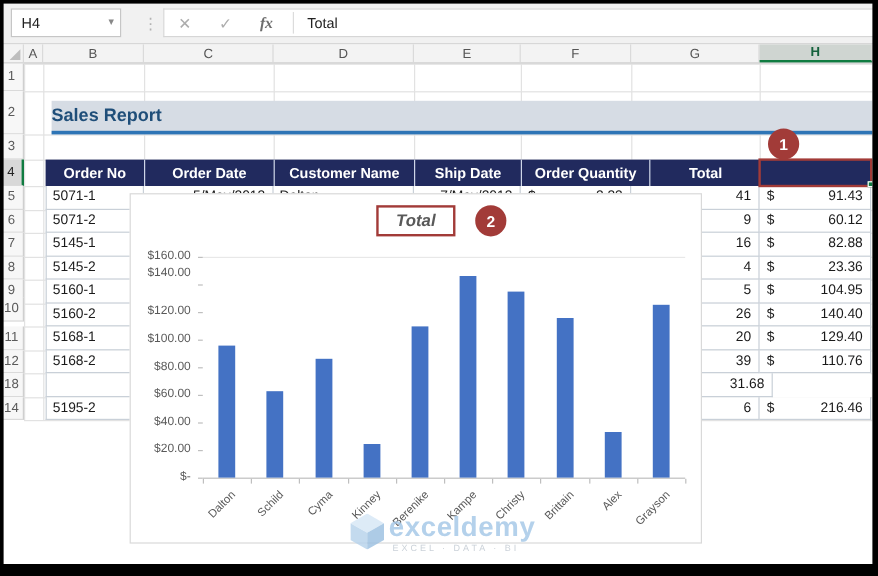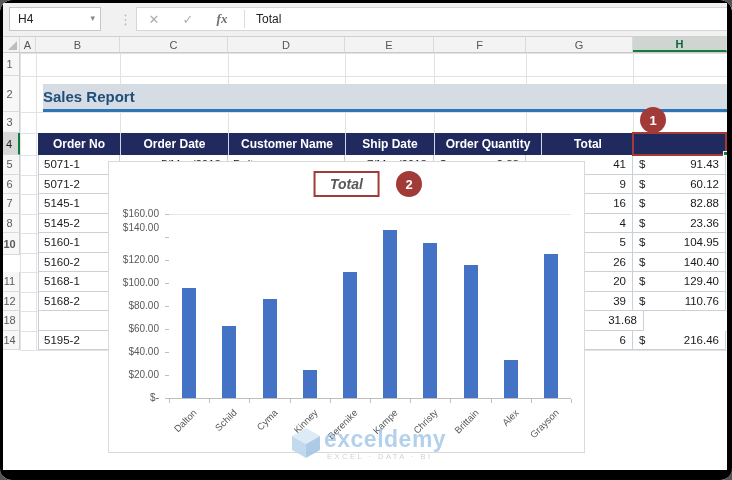--- a/index.html
+++ b/index.html
@@ -1,17 +1,17 @@
 <!DOCTYPE html>
 <html style="--navy-header: #212a5e; --banner-bg: #d6dce4; --banner-border: #2e75b6; --banner-text: #1f4e79; --bar-fill: #4472c4; --annotation-red: #a23b38; --selection-green: #107c41;"><head>
 <meta charset="utf-8">
 <style>
   html,body{margin:0;padding:0;background:#555;}
   *{box-sizing:border-box;font-family:"Liberation Sans",sans-serif;}
-  .frame{position:relative;width:732px;height:480px;background:#fff;overflow:hidden;margin:0 auto;border-radius:12px;}
+  .frame{position:relative;width:732px;height:480px;background:#fff;overflow:hidden;margin:0 auto;}
   .edge{position:absolute;background:#000;z-index:9;}
   
   .toolbar{position:absolute;left:0;top:0;width:732px;height:37px;background:#f1f1f1;border-bottom:1px solid #d0d0d0;z-index:4;}
   .namebox{position:absolute;left:9px;top:7px;width:92px;height:24px;background:#fff;border:1px solid #c6c6c6;display:flex;align-items:center;padding-left:8px;font-size:12px;color:#222;}
   .namebox .dd{position:absolute;right:5px;top:5px;font-size:9px;color:#888;}
   .tsep{position:absolute;left:119px;top:8px;height:22px;color:#b3b3b3;font-size:13px;letter-spacing:0;line-height:7px;display:flex;flex-direction:column;justify-content:center;}
   .fpanel{position:absolute;left:136px;top:7px;right:0px;height:24px;background:#fff;border:1px solid #d6d6d6;border-right:none;display:flex;align-items:center;}
   .fbtn{width:34px;text-align:center;font-size:13px;color:#adadad;}
   .fx{font-style:italic;font-weight:bold;color:#6e6e6e;font-family:"Liberation Serif",serif;font-size:13px;}
   .fdiv{width:1px;height:18px;background:#dcdcdc;margin:0 5px;}
@@ -127,21 +127,21 @@
     <div id="rowheads">
         <div class="rowhead" style="top: 0px; height: 23px;">1</div>
         <div class="rowhead" style="top: 23px; height: 36px;">2</div>
         <div class="rowhead" style="top: 59px; height: 21px;">3</div>
         <div class="rowhead sel" style="top: 80px; height: 22px;">4</div>
         <div class="rowhead" style="top: 102px; height: 19.5px;">5</div>
         <div class="rowhead" style="top: 121.5px; height: 19.5px;">6</div>
         <div class="rowhead" style="top: 141px; height: 19.5px;">7</div>
         <div class="rowhead" style="top: 160.5px; height: 19.5px;">8</div>
         <div class="rowhead" style="top: 180px; height: 19.5px;">9</div>
-        <div class="rowhead" style="top: 182px; height: 19.5px; font-weight: bold;">10</div>
+        <div class="rowhead" style="top: 195px; height: 19.5px;">10</div>
         <div class="rowhead" style="top: 219px; height: 19.5px;">11</div>
         <div class="rowhead" style="top: 238.5px; height: 19.5px;">12</div>
         <div class="rowhead" style="top: 258px; height: 19.5px;">18</div>
         <div class="rowhead" style="top: 277.5px; height: 19.5px;">14</div>
       </div>
 
     <div class="banner">
       <span>Sales Report</span>
     </div>
 

